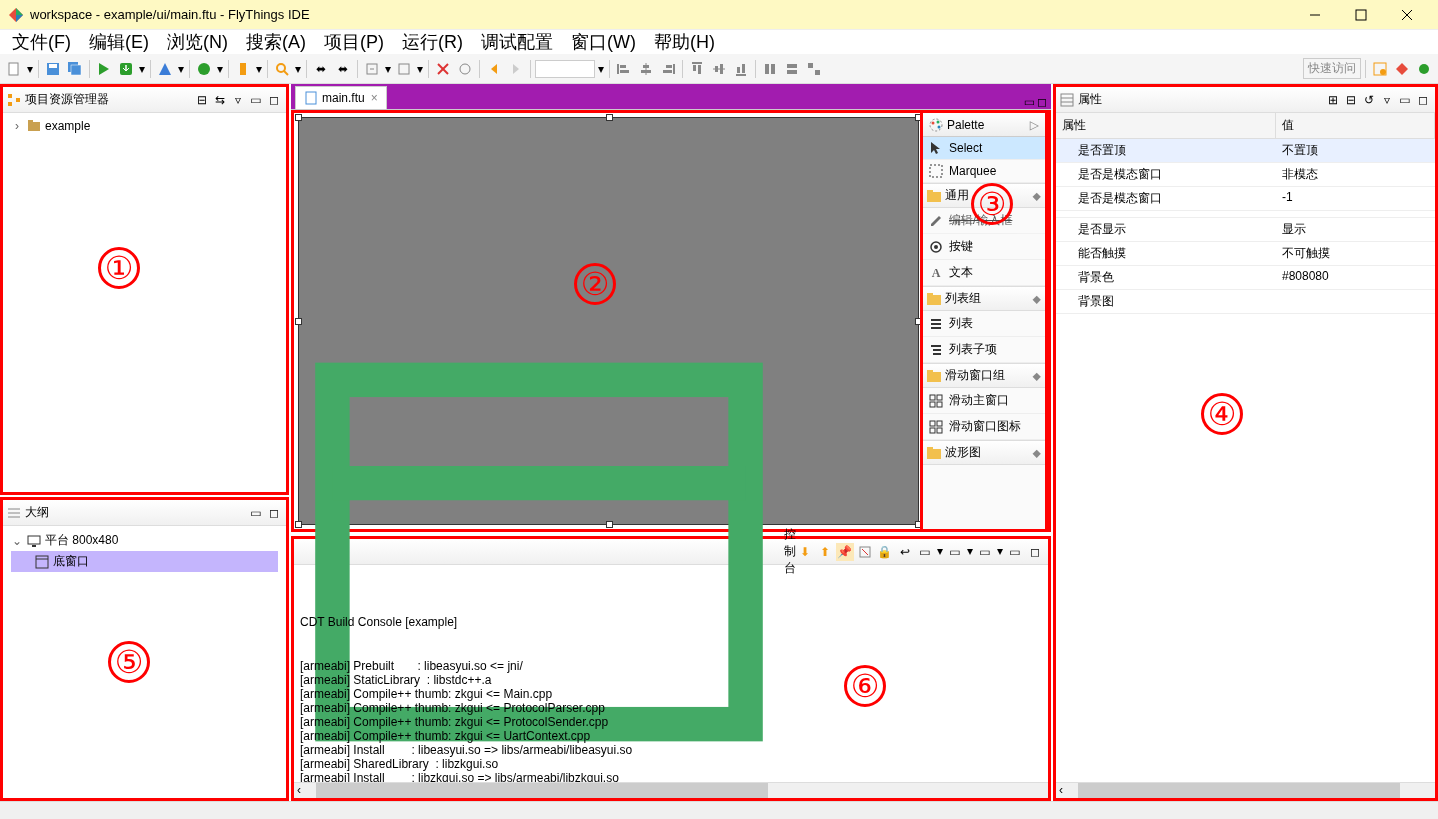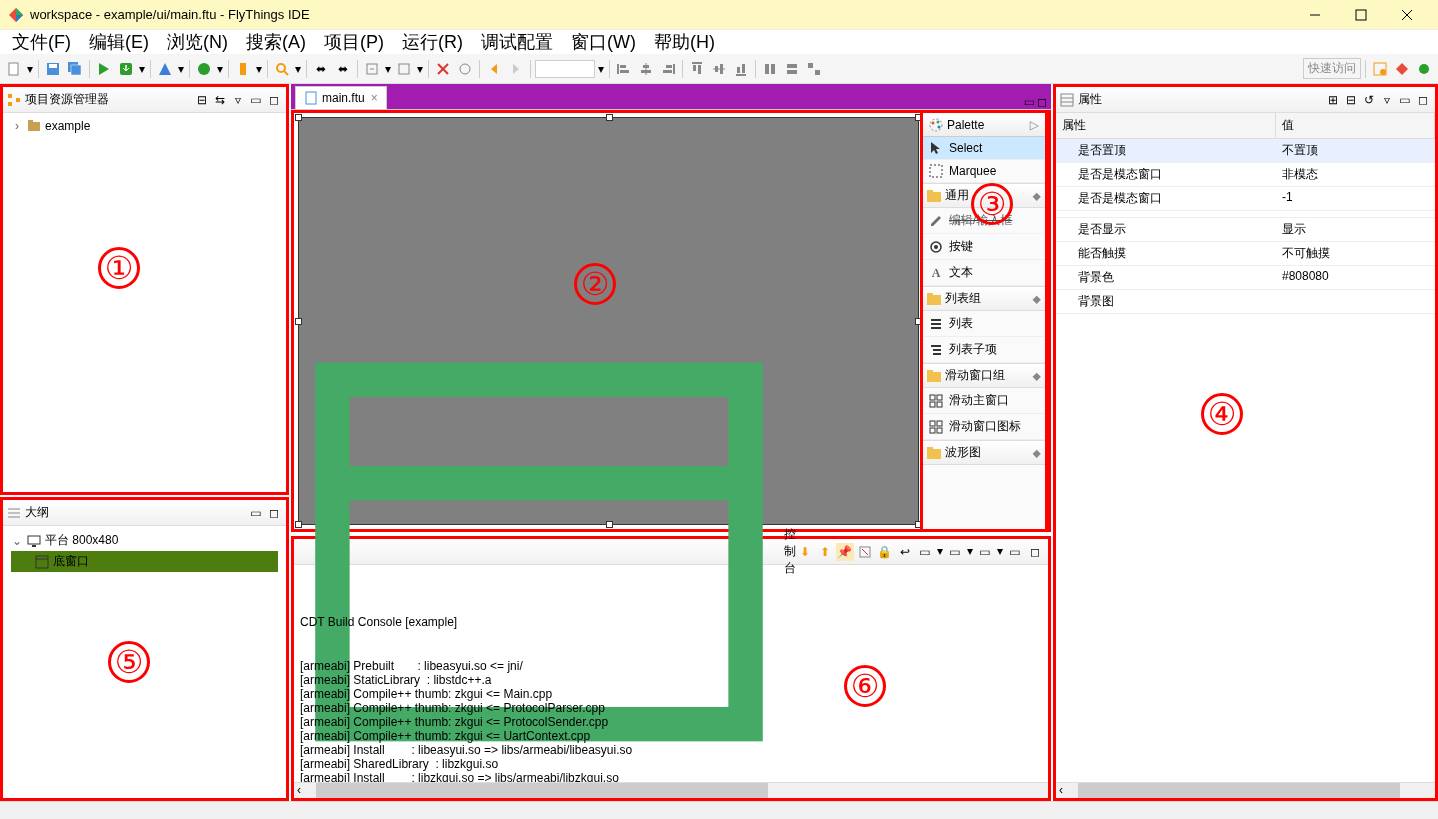--- a/index.html
+++ b/index.html
@@ -28,21 +28,21 @@
 .explorer { flex: 1; display: flex; flex-direction: column; background: #fff; }
 .panel-head { height: 26px; display: flex; align-items: center; padding: 0 4px; background: linear-gradient(#fff, #f0f0f0); border-bottom: 1px solid #ddd; }
 .panel-head .picon { width: 14px; height: 14px; margin-right: 4px; }
 .panel-head .ptitle { flex: 1; font-size: 12px; }
 .panel-head .pbtns { display: flex; gap: 2px; }
 .panel-head .pbtn { width: 16px; height: 16px; display: flex; align-items: center; justify-content: center; cursor: pointer; }
 .tree { padding: 4px 8px; }
 .tree-item { display: flex; align-items: center; padding: 2px 0; cursor: pointer; }
 .tree-item .twist { width: 12px; text-align: center; color: #666; }
 .tree-item .ticon { width: 14px; height: 14px; margin: 0 4px; }
-.tree-item.selected { background: #4d7c0f; }
+.tree-item.selected { background: #c4b5fd; }
 .big-num { position: absolute; font-size: 32px; color: red; font-weight: normal; border: 3px solid red; border-radius: 50%; width: 42px; height: 42px; display: flex; align-items: center; justify-content: center; pointer-events: none; background: rgba(255,255,255,0); }
 
 .mid-col { flex: 1; display: flex; flex-direction: column; }
 .editor-tabs { height: 26px; display: flex; align-items: flex-end; background: #a21caf; border-bottom: 1px solid #ccc; padding-left: 4px; }
 .editor-tab { display: flex; align-items: center; padding: 4px 8px; background: #fff; border: 1px solid #ccc; border-bottom: none; margin-right: 2px; cursor: pointer; }
 .editor-tab .eicon { width: 14px; height: 14px; margin-right: 4px; }
 .editor-tab .close { margin-left: 6px; color: #888; cursor: pointer; }
 .editor-tabs .tab-right { margin-left: auto; display: flex; gap: 2px; padding-right: 4px; }
 
 .editor-row { flex: 1; display: flex; border: 3px solid red; margin-bottom: 2px; }

